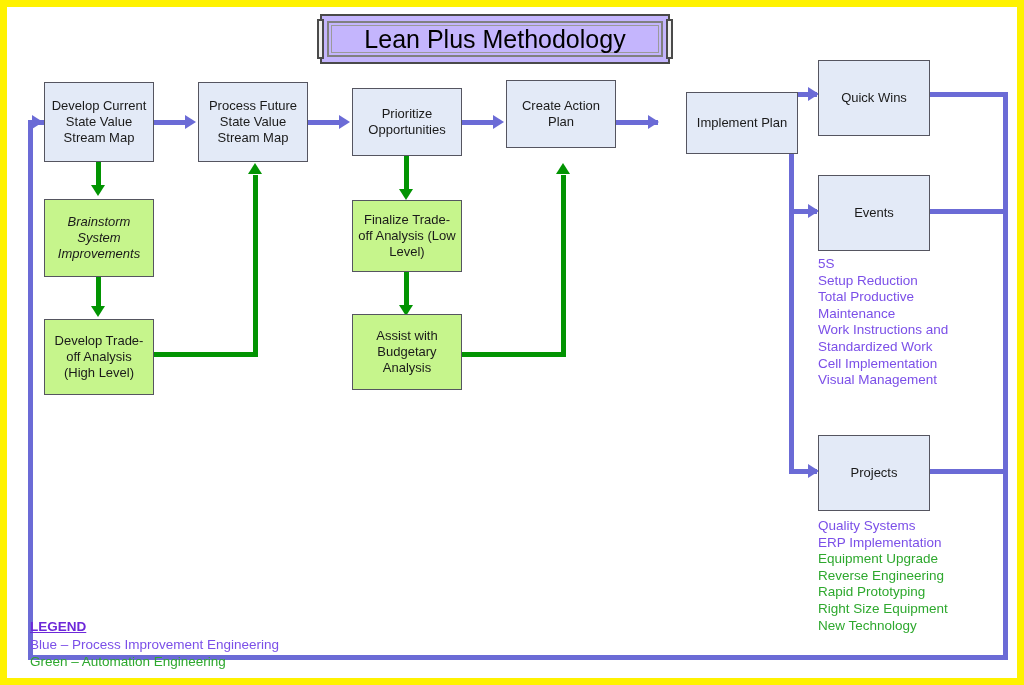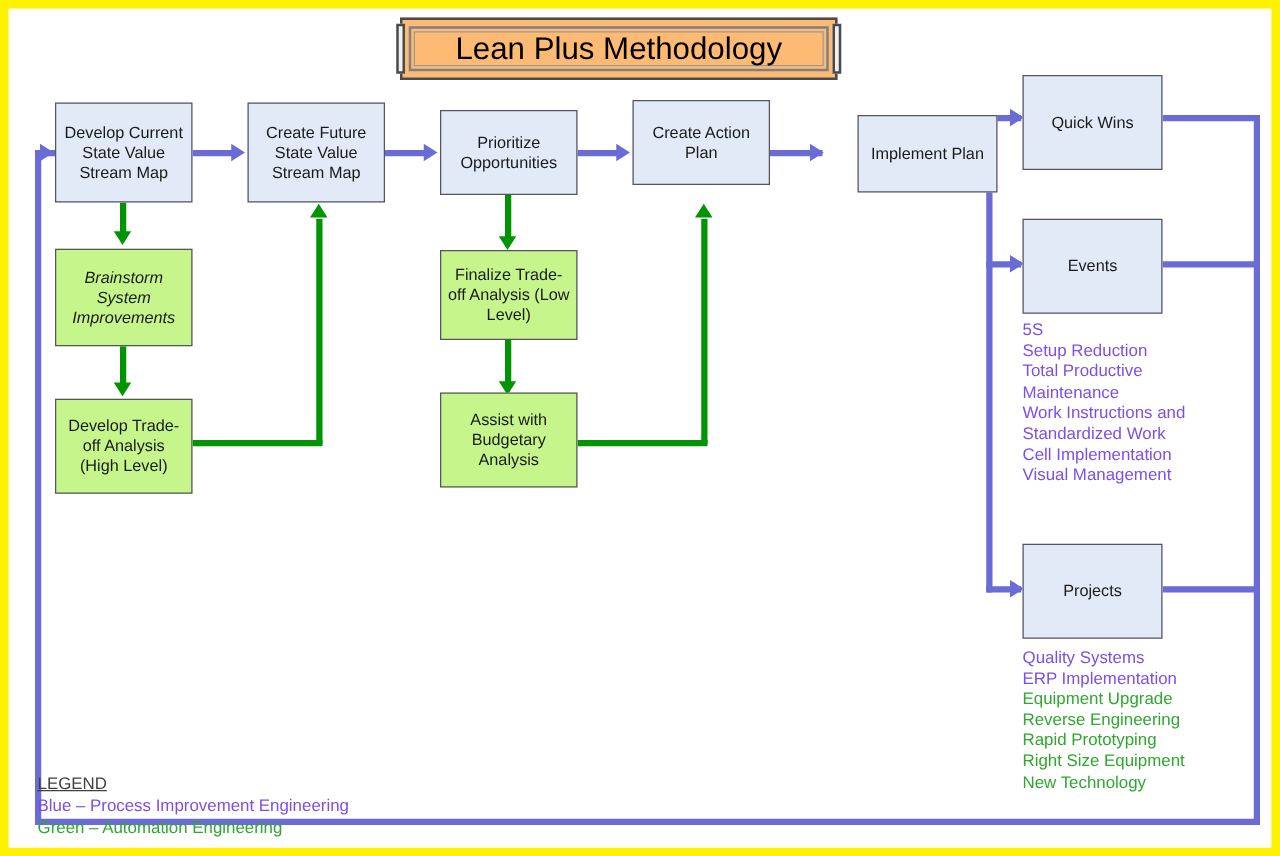--- a/index.html
+++ b/index.html
@@ -86,21 +86,21 @@
     border-bottom: 11px solid #029402;
   }
 
   
   #title-plaque {
     position: absolute;
     left: 320px;
     top: 14px;
     width: 350px;
     height: 50px;
-    background: #fdba74;
+    background: #c4b5fd;
     border: 2px solid #4a4a4a;
     box-sizing: border-box;
     z-index: 8;
   }
   #title-plaque .inner-rule {
     position: absolute;
     left: 5px; top: 5px; right: 5px; bottom: 5px;
     border: 2px solid #808080;
     box-sizing: border-box;
   }
@@ -146,22 +146,23 @@
   #legend {
     position: absolute;
     left: 30px;
     top: 618px;
     font-size: 13.5px;
     line-height: 17.5px;
     z-index: 6;
     white-space: nowrap;
   }
   #legend .legend-title {
-    color: #404040;
+    color: #6d28d9;
     text-decoration: underline;
+    font-weight: bold;
   }
   #legend .legend-blue { color: #7B4FE8; }
   #legend .legend-green { color: #2EA82E; }
 </style>
 </head>
 <body>
 
 <div id="canvas">
 
   <div class="yellow-frame"></div>
@@ -185,21 +186,21 @@
   <div class="arrow right" style="left:32px; top:115px;"></div>
 
   <div class="pbox blue" style="left:44px; top:82px; width:110px; height:80px;">
     <span>Develop Current State Value Stream Map</span>
   </div>
 
   <div class="line" style="left:154px; top:120px; width:34px; height:5px;"></div>
   <div class="arrow right" style="left:185px; top:115px;"></div>
 
   <div class="pbox blue" style="left:198px; top:82px; width:110px; height:80px;">
-    <span>Create Future State Value Stream Map</span>
+    <span>Process Future State Value Stream Map</span>
   </div>
 
   <div class="line" style="left:308px; top:120px; width:34px; height:5px;"></div>
   <div class="arrow right" style="left:339px; top:115px;"></div>
 
   <div class="pbox blue" style="left:352px; top:88px; width:110px; height:68px;">
     <span>Prioritize Opportunities</span>
   </div>
 
   <div class="line" style="left:462px; top:120px; width:34px; height:5px;"></div>

